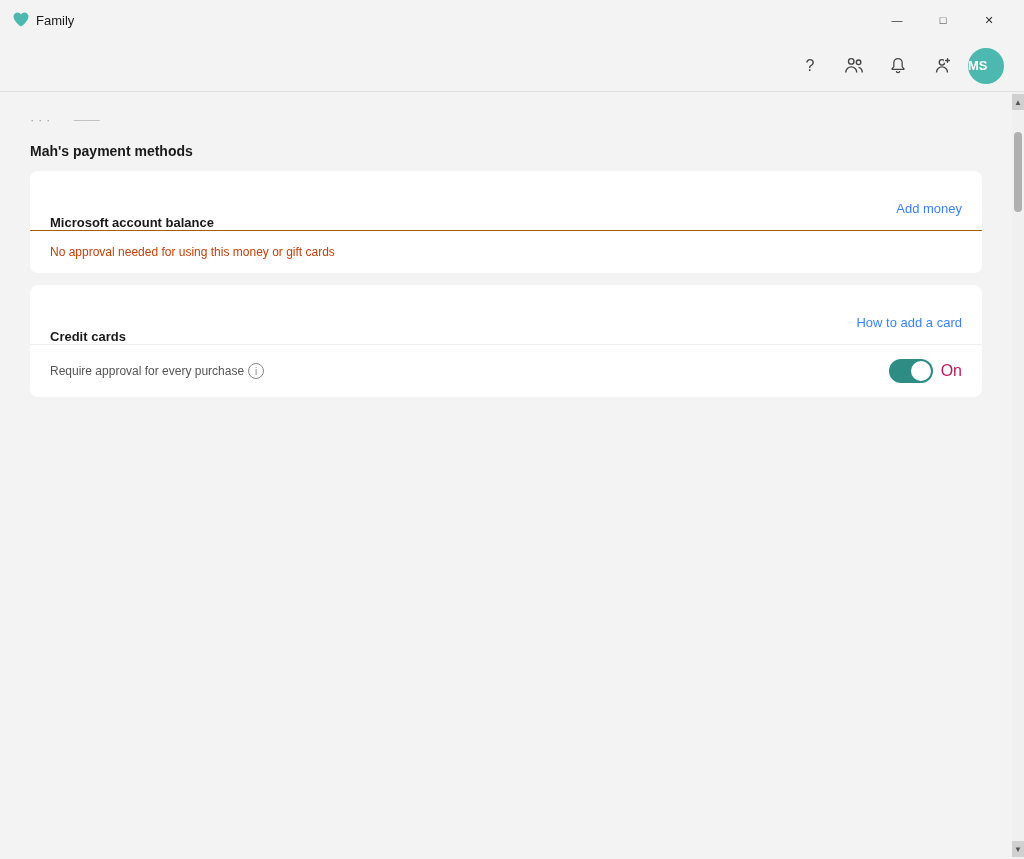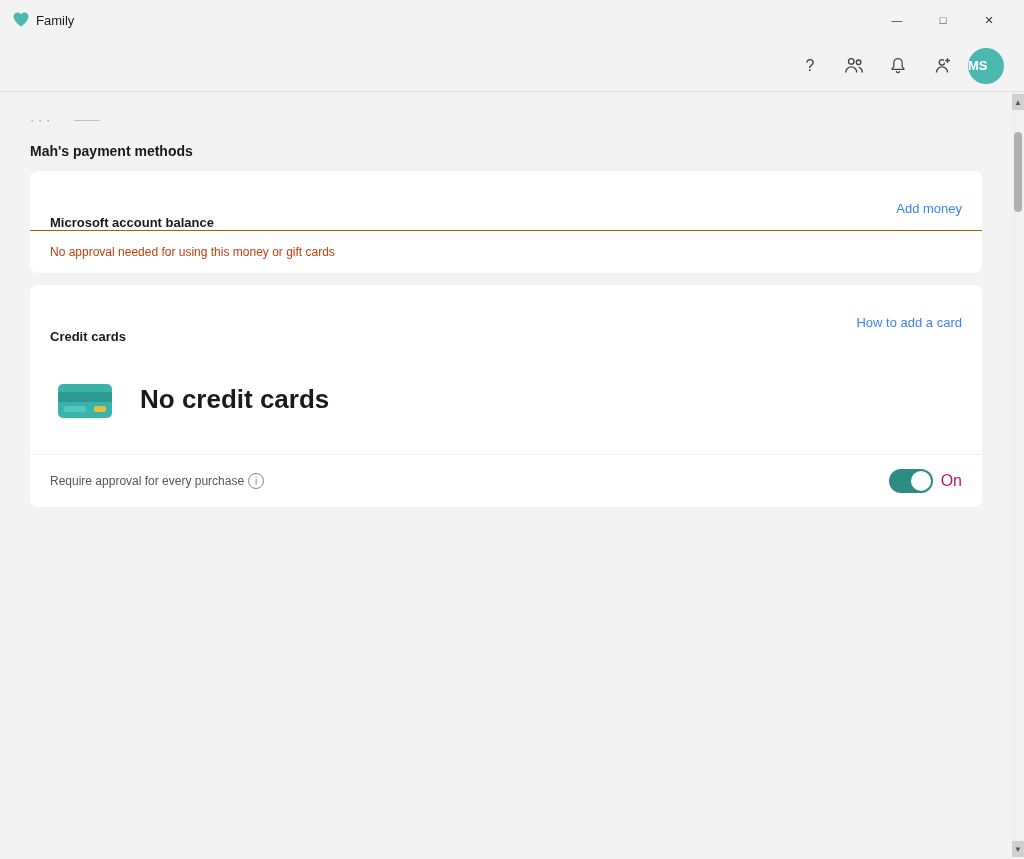--- a/index.html
+++ b/index.html
@@ -353,34 +353,20 @@
         <button class="card-action-link">Add money</button>
       </div>
       <div class="card-footer-note">No approval needed for using this money or gift cards</div>
     </div>
 
     <div class="card">
       <div class="card-header">
         <span class="card-header-title">Credit cards</span>
         <button class="card-action-link">How to add a card</button>
       </div>
-      <div class="card-body">
-        <div class="credit-card-icon-wrap">
-
-          <svg width="70" height="70" viewBox="0 0 70 70">
-            <rect x="8" y="20" width="54" height="34" rx="5" fill="#3bb3aa"></rect>
-            <rect x="8" y="28" width="54" height="10" fill="#2d9990"></rect>
-            <rect x="14" y="42" width="22" height="6" rx="2" fill="#5ecec5" opacity="0.7"></rect>
-            <rect x="44" y="42" width="12" height="6" rx="2" fill="#f0c040" opacity="0.9"></rect>
-          </svg>
-        </div>
-        <div>
-          <h2 style="font-size:26px; font-weight:700; color:#1a1a1a;">No credit cards</h2>
-        </div>
-      </div>
       <div class="card-footer-toggle">
         <div class="toggle-label">
           <span>Require approval for every purchase</span>
           <div class="info-icon">i</div>
         </div>
         <div class="toggle-right">
           <div class="toggle-switch"></div>
           <span class="toggle-on-label">On</span>
         </div>
       </div>

